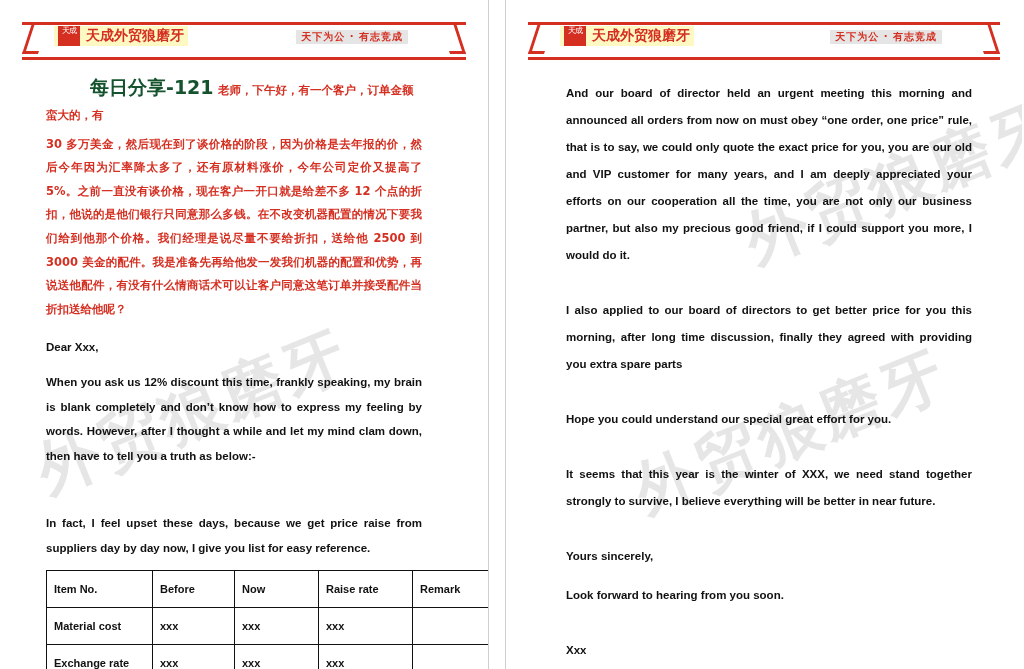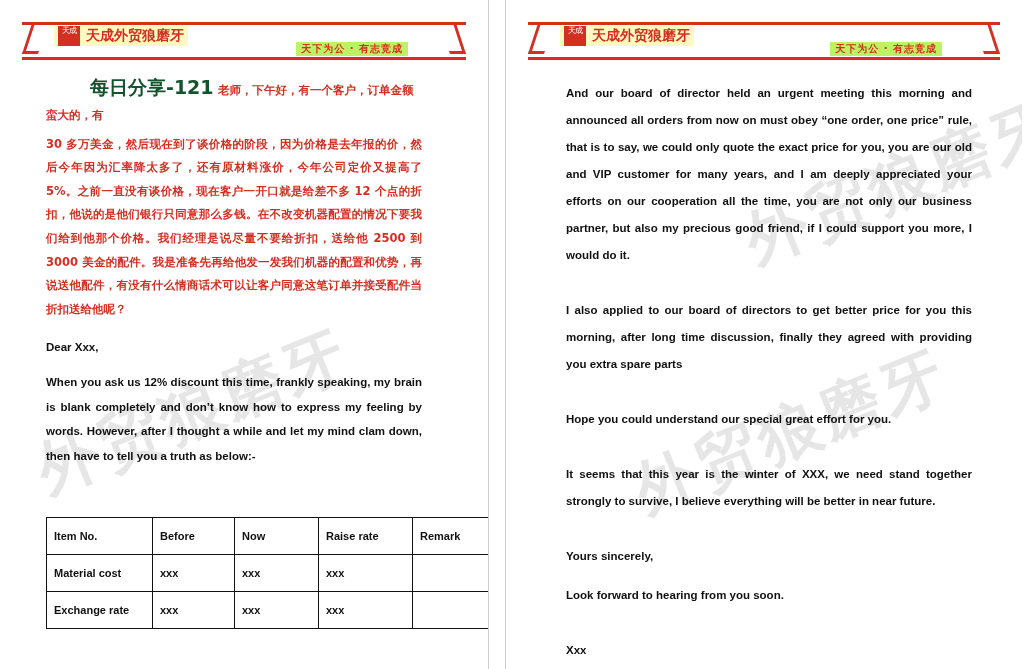--- a/index.html
+++ b/index.html
@@ -104,27 +104,27 @@
   .logo-text {
     color: #d42f21;
     font-size: 14px;
     font-weight: bold;
     font-family: "DejaVu Sans", sans-serif;
     white-space: nowrap;
   }
   .banner-slogan {
     position: absolute;
     right: 58px;
-    top: 24px;
+    top: 12px;
     color: #d42f21;
     font-size: 10px;
     font-weight: bold;
     letter-spacing: 1px;
     font-family: "DejaVu Sans", sans-serif;
-    background: #bef264;
+    background: #e5e5e5;
     padding: 0 5px;
     white-space: nowrap;
   }
 
   
   .watermark {
     position: absolute;
     color: rgba(140,140,140,0.22);
     font-size: 62px;
     font-weight: bold;
@@ -269,20 +269,21 @@
       </div>
 
       <p class="red-para">30 多万美金，然后现在到了谈价格的阶段，因为价格是去年报的价，然后今年因为汇率降太多了，还有原材料涨价，今年公司定价又提高了 5%。之前一直没有谈价格，现在客户一开口就是给差不多 12 个点的折扣，他说的是他们银行只同意那么多钱。在不改变机器配置的情况下要我们给到他那个价格。我们经理是说尽量不要给折扣，送给他 2500 到 3000 美金的配件。我是准备先再给他发一发我们机器的配置和优势，再说送他配件，有没有什么情商话术可以让客户同意这笔订单并接受配件当折扣送给他呢？</p>
 
       <p class="en-para tight">Dear Xxx,</p>
 
       <p class="en-para">When you ask us 12% discount this time, frankly speaking, my brain is blank completely and don’t know how to express my feeling by words. However, after I thought a while and let my mind clam down, then have to tell you a truth as below:-</p>
 
       <div class="spacer-lg"></div>
 
+      <p class="en-para tight">In fact, I feel upset these days, because we get price raise from suppliers day by day now, I give you list for easy reference.</p>
 
       <table class="cost-table">
         <thead>
           <tr>
             <th class="col-item">Item No.</th>
             <th class="col-before">Before</th>
             <th class="col-now">Now</th>
             <th class="col-raise">Raise rate</th>
             <th class="col-remark">Remark</th>
           </tr>

